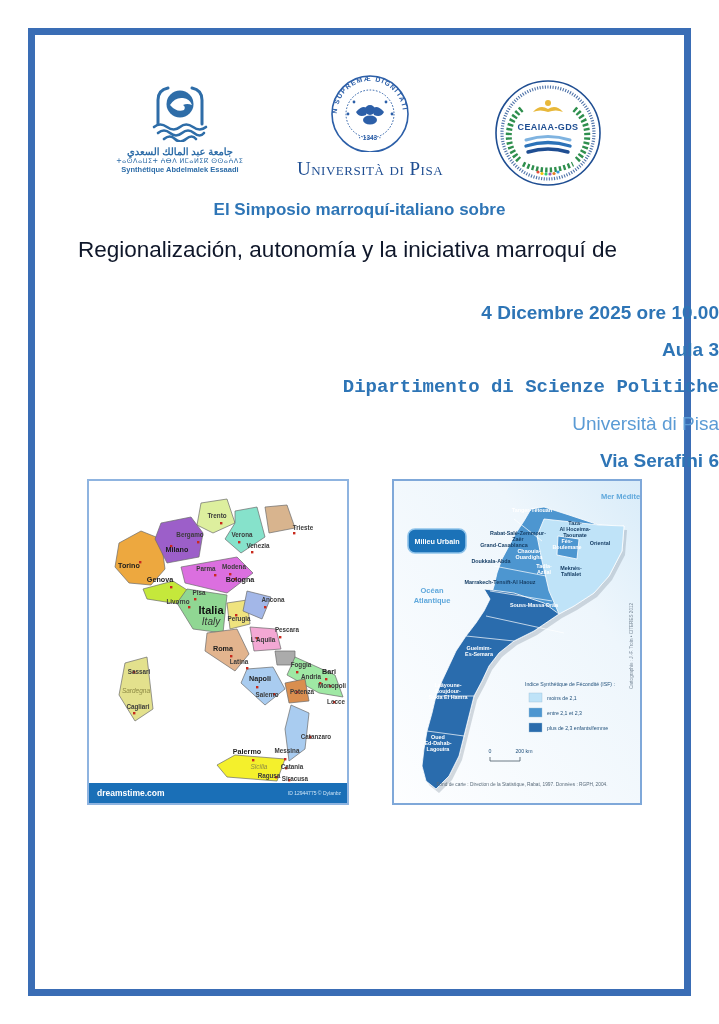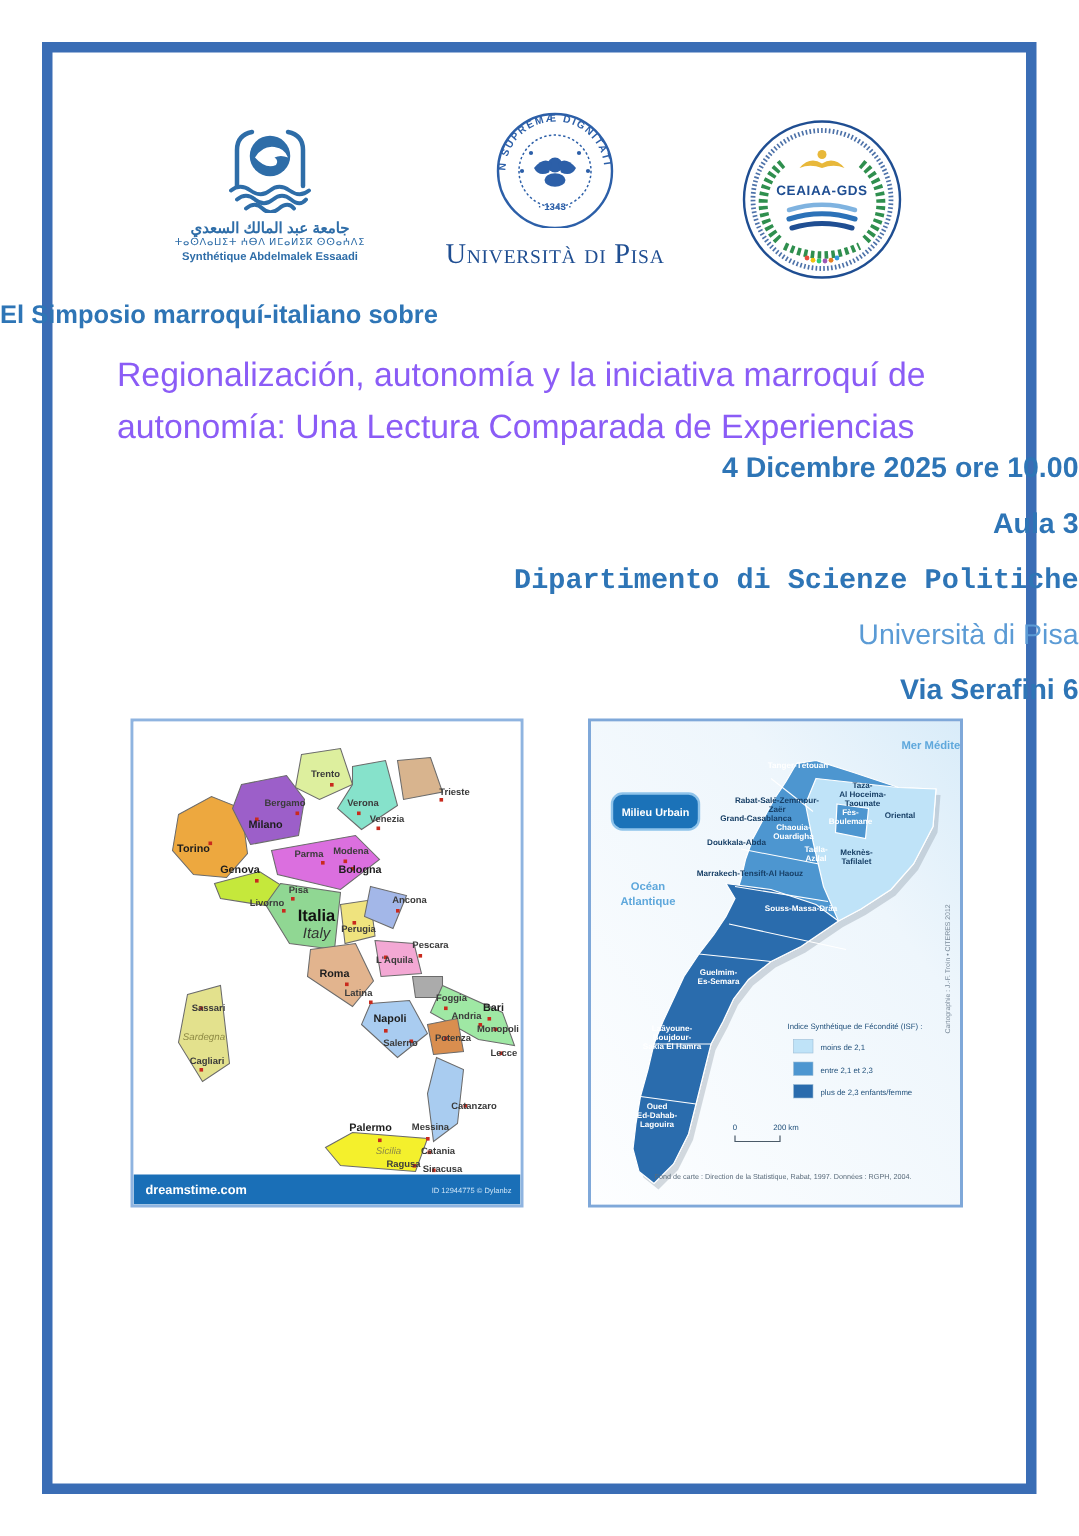--- a/index.html
+++ b/index.html
@@ -13,24 +13,24 @@
   .logo{position:absolute;text-align:center;}
   .logo-uae{left:110px;top:80px;width:140px;}
   .logo-pisa{left:296px;top:72px;width:148px;}
   .logo-ceaiaa{left:490px;top:78px;width:116px;}
   .uae-ar{font-size:10px;color:#2e6da8;font-weight:bold;line-height:11px;text-align:center;}
   .uae-tz{font-size:6.5px;color:#2e6da8;line-height:8px;letter-spacing:.5px;}
   .uae-fr{font-size:7.5px;color:#2e6da8;font-weight:bold;line-height:10px;}
   .pisa-wordmark{font-family:"Liberation Serif",serif;font-variant:small-caps;
     font-size:19px;color:#1f4e92;letter-spacing:.5px;margin-top:2px;}
   
-  .kicker{position:absolute;left:0;right:0;top:200px;text-align:left;
+  .kicker{position:absolute;left:0;right:0;top:200px;text-align:center;
     font-size:17px;font-weight:bold;color:#2e75b6;}
   .title{position:absolute;left:78px;right:60px;top:232px;
-    font-size:22.5px;line-height:35px;color:#8b5cf6;}
+    font-size:22.5px;line-height:35px;color:#0f172a;}
   .evline{position:absolute;left:0;right:0;text-align:right;
     font-size:19px;font-weight:bold;color:#2e75b6;}
   .evline.light{font-weight:normal;color:#5b9bd5;}
   .ev-date{top:302px;} .ev-room{top:339px;} .ev-dept{top:376px;font-family:Liberation Mono, monospace;}
   .ev-univ{top:413px;} .ev-addr{top:450px;}
   
   .panel{position:absolute;top:479px;background:#fff;}
   .panel-italy{left:87px;width:258px;height:322px;border:2px solid #8fb4e0;}
   .panel-morocco{left:392px;width:246px;height:322px;border:2px solid #7fa8d9;}
   .panel svg{display:block;}
@@ -134,21 +134,20 @@
         <circle cx="57" cy="96" r="1.6" fill="#9b59b6"></circle>
       <circle cx="61" cy="95.5" r="1.6" fill="#e67e22"></circle>
         <circle cx="65" cy="94" r="1.6" fill="#3498db"></circle>
     </g>
   </svg>
 </div>
 
 <div class="kicker">El Simposio marroquí-italiano sobre</div>
 <div class="title">
   <div>Regionalización, autonomía y la iniciativa marroquí de</div>
-  <div>autonomía: Una Lectura Comparada de Experiencias</div>
 </div>
 <div class="evline ev-date">4 Dicembre 2025 ore 10.00</div>
 <div class="evline ev-room">Aula 3</div>
 <div class="evline ev-dept">Dipartimento di Scienze Politiche</div>
 <div class="evline light ev-univ">Università di Pisa</div>
 <div class="evline ev-addr">Via Serafini 6</div>
 
 <div class="panel panel-italy">
   <svg width="258" height="322" viewBox="0 0 258 322">
     <rect x="0" y="0" width="258" height="322" fill="#ffffff"></rect>

